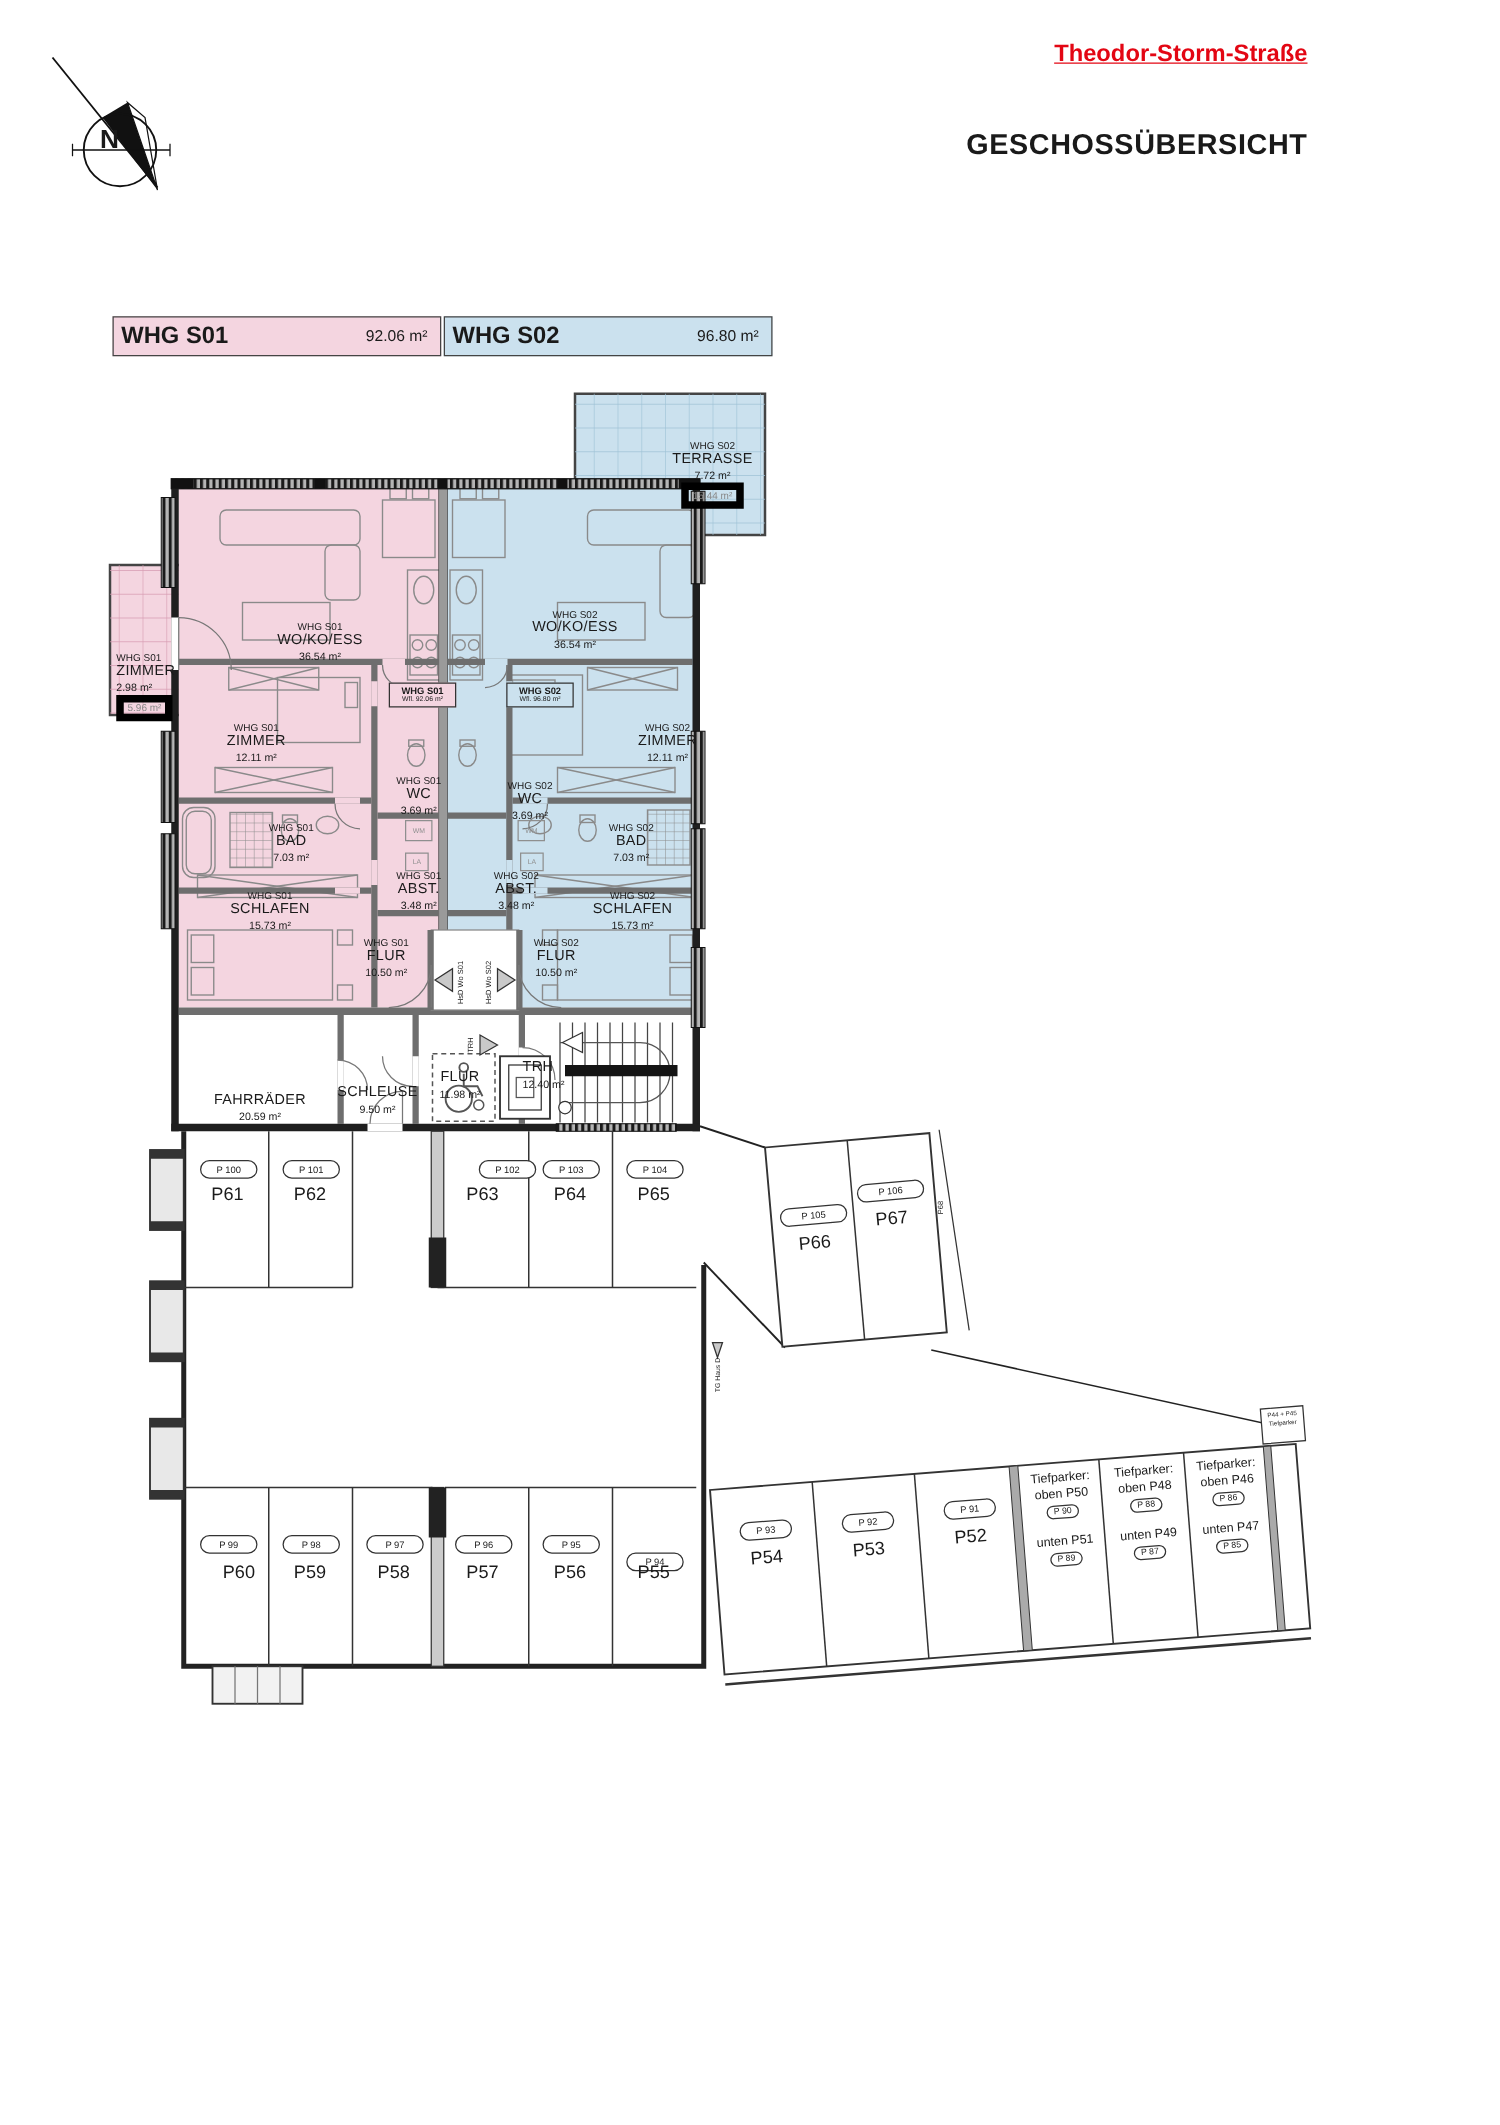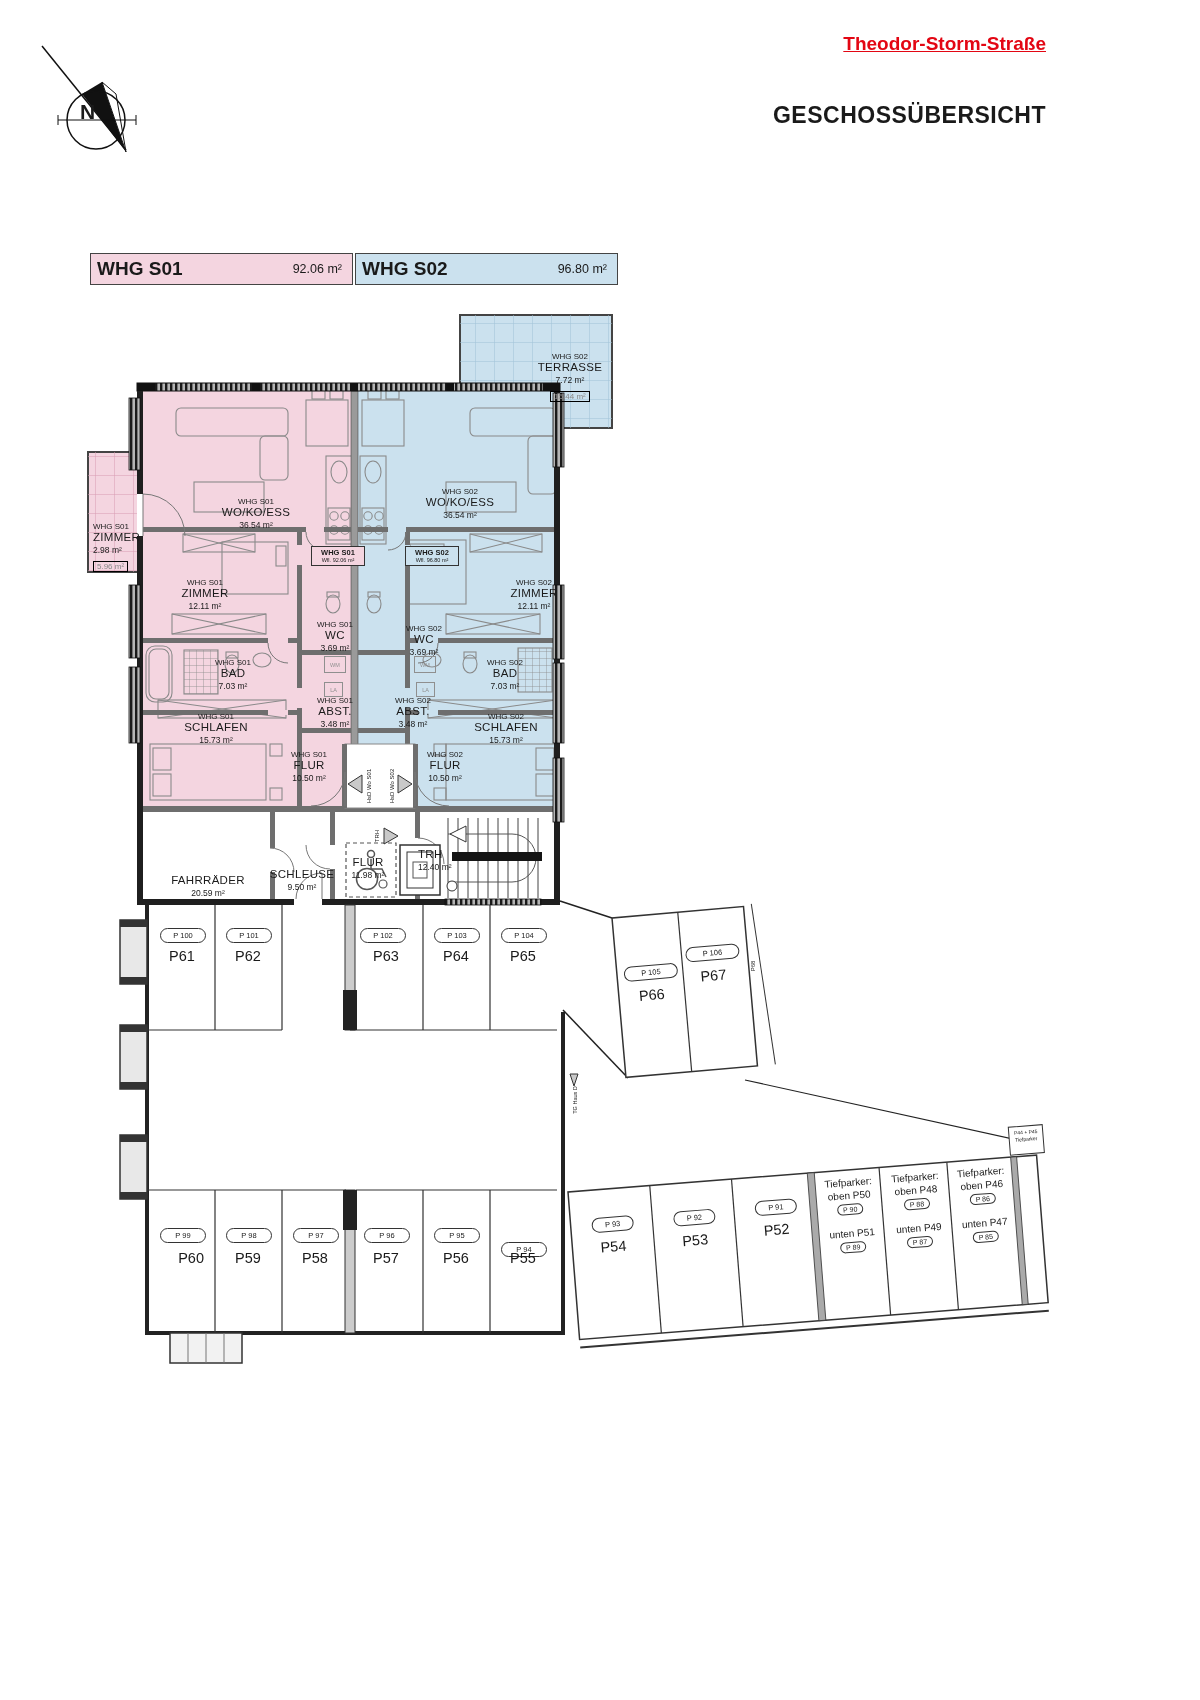--- a/index.html
+++ b/index.html
@@ -21,21 +21,21 @@
   .lgd .ar{font-size:12.5px;}
   .lgd1{left:90px;width:245px;background:#f4d5e0;}
   .lgd2{left:355px;width:245px;background:#cbe1ee;}
 
   
   .rlbl{position:absolute;text-align:center;line-height:1.18;}
   .rlbl .t{display:block;font-size:8px;}
   .rlbl .n{display:block;font-size:11.5px;letter-spacing:.3px;}
   .rlbl .a{display:block;font-size:8.5px;}
   .rlbl.leftal{text-align:left;}
-  .half{display:inline-block;border:1px solid #000000;color:#888;font-size:8px;padding:0 3px;margin-top:1px;}
+  .half{display:inline-block;border:6px solid #000000;color:#888;font-size:8px;padding:0 3px;margin-top:1px;}
 
   .wflbox{position:absolute;border:1.2px solid #333;text-align:center;padding:1px 2px;line-height:1.2;}
   .wflbox .w1{display:block;font-size:7.5px;font-weight:bold;}
   .wflbox .w2{display:block;font-size:5.5px;}
 
   .sbox{position:absolute;border:1px solid #8f8f8f;color:#8f8f8f;font-size:5.5px;
         display:flex;align-items:center;justify-content:center;}
 
   .vtext{position:absolute;white-space:nowrap;font-size:6px;
          transform:translate(-50%,-50%) rotate(-90deg);}
@@ -465,21 +465,21 @@
 <div class="vtext" style="left:369px;top:786px;">HsD Wo S01</div>
 <div class="vtext" style="left:392px;top:786px;">HsD Wo S02</div>
 <div class="vtext" style="left:377px;top:836px;">TRH</div>
 <div class="vtext" style="left:575px;top:1100px;font-size:5.5px;">TG Haus D</div>
 <div class="vtext" style="left:753px;top:966px;">P68</div>
 
 <div class="pcode" style="left:160px;top:928px;width:44px;">P 100</div>
 <div class="pid" style="left:160px;top:948px;width:44px;">P61</div>
 <div class="pcode" style="left:226px;top:928px;width:44px;">P 101</div>
 <div class="pid" style="left:226px;top:948px;width:44px;">P62</div>
-<div class="pcode" style="left:360px;top:928px;width:44px;">P 102</div>
+<div class="pcode" style="left:383px;top:928px;width:44px;">P 102</div>
 <div class="pid" style="left:364px;top:948px;width:44px;">P63</div>
 <div class="pcode" style="left:434px;top:928px;width:44px;">P 103</div>
 <div class="pid" style="left:434px;top:948px;width:44px;">P64</div>
 <div class="pcode" style="left:501px;top:928px;width:44px;">P 104</div>
 <div class="pid" style="left:501px;top:948px;width:44px;">P65</div>
 
 <div class="pcode" style="left:160px;top:1228px;width:44px;">P 99</div>
 <div class="pid" style="left:160px;top:1250px;width:44px;text-align:right;">P60</div>
 <div class="pcode" style="left:226px;top:1228px;width:44px;text-align:center;">P 98</div>
 <div class="pid" style="left:226px;top:1250px;width:44px;">P59</div>

